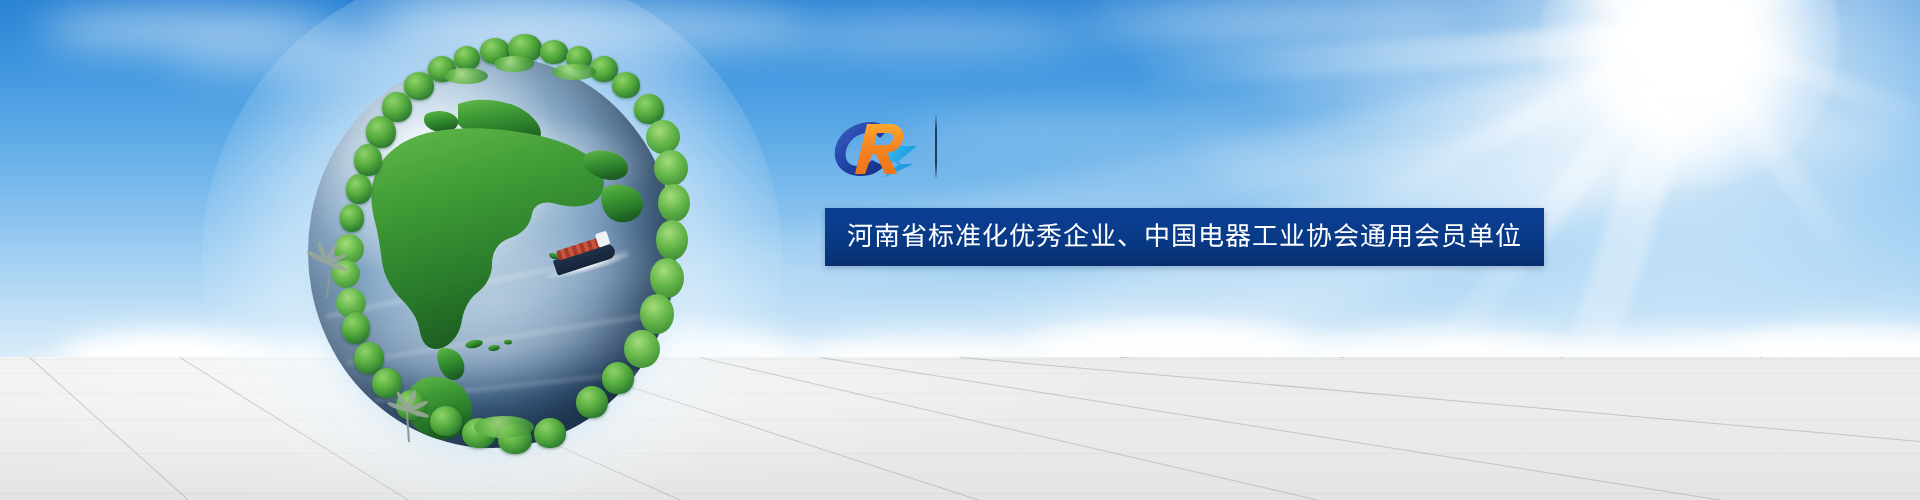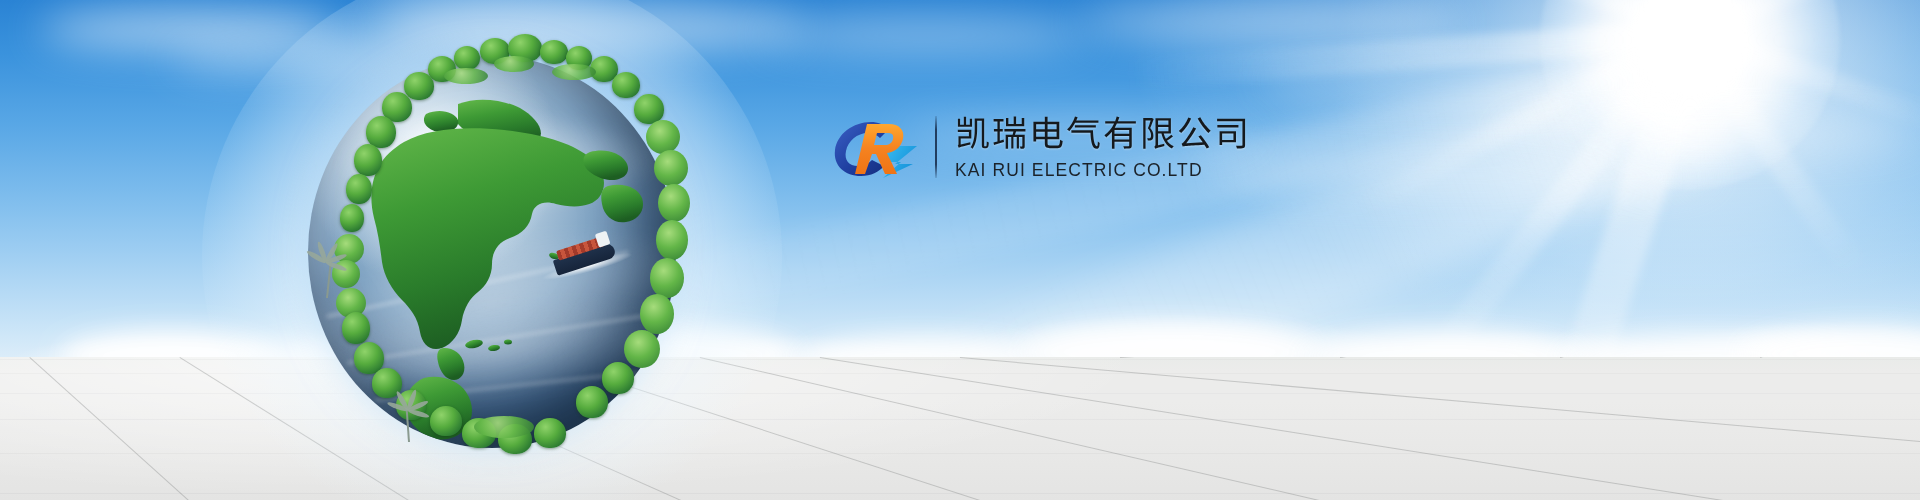--- a/index.html
+++ b/index.html
@@ -453,22 +453,21 @@
           <path fill="url(#gS)" d="M62 30 L92 30 L70 48 L88 48 L58 62 L76 46 L60 46 Z" opacity=".95"></path>
           <path fill="url(#gS)" d="M66 22 L94 22 L80 34 L58 34 Z" opacity=".0"></path>
 
           <path fill="url(#gR)" d="M40 58 L30 58 L42 8 L64 8 C74 8 80 14 78 23 C76 31 70 36 62 37
                 L72 58 L60 58 L51 38 L47 38 Z M49 29 L60 29 C64 29 67 27 68 23 C69 19 67 17 63 17 L52 17 Z"></path>
         </svg>
       </div>
 
       <div class="divider"></div>
 
-      <div class="brandtext">
-        <div class="brand-cn">凯瑞电气有限公司</div>
-        <div class="brand-en">KAI RUI ELECTRIC CO.LTD</div>
-      </div>
     </div>
 
 
+    <div>
+      <span class="badge">河南省标准化优秀企业、中国电器工业协会通用会员单位</span>
+    </div>
   </div>
 
 </div>
 
 </body></html>

